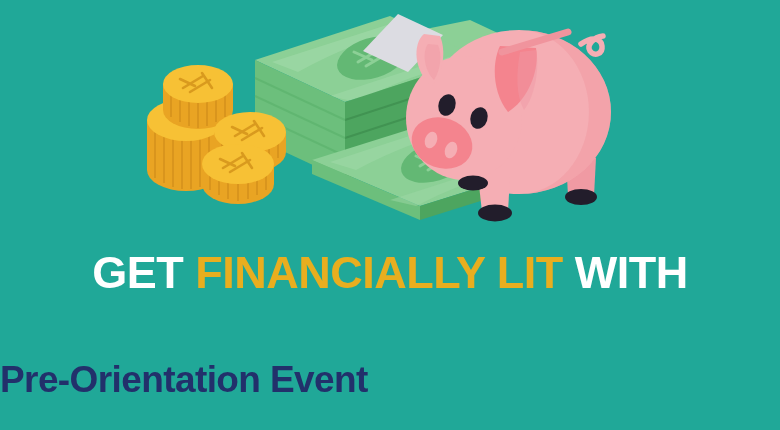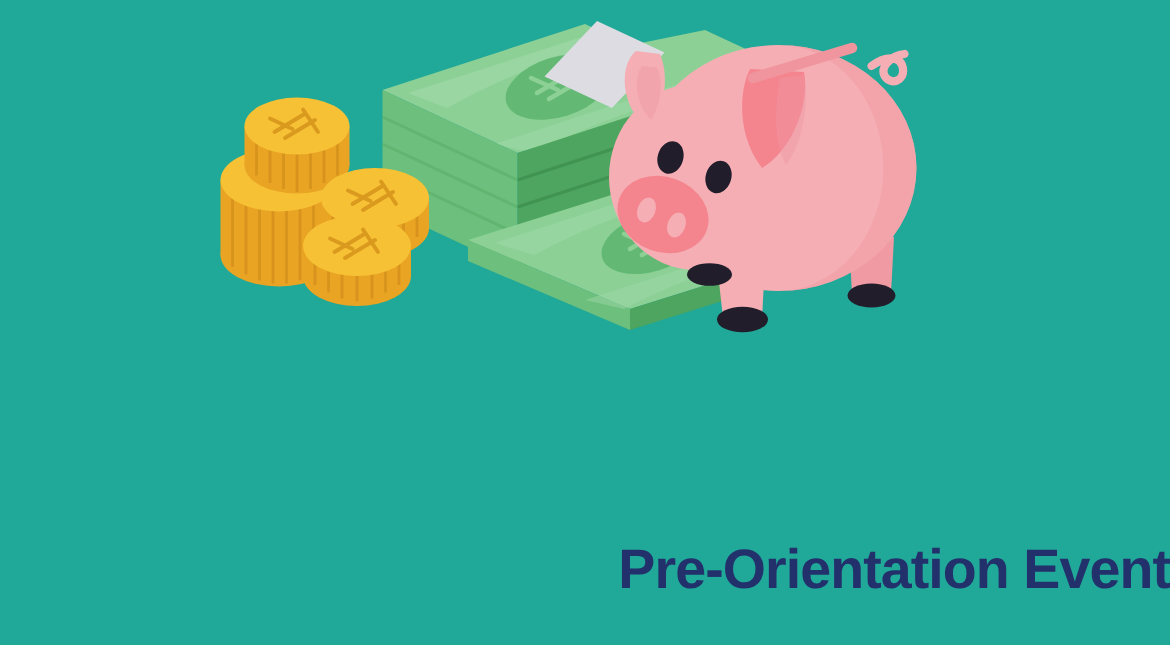--- a/index.html
+++ b/index.html
@@ -44,21 +44,21 @@
   }
   #headline-line-1 { top: 16px; }
   #headline-line-2 { top: 62px; }
   .word-white { color: #ffffff; }
   .word-gold  { color: #e8ae1f; }
   #subtitle {
     position: absolute;
     left: 0;
     top: 125px;
     width: 780px;
-    text-align: right;
+    text-align: left;
     font-family: "Liberation Sans", sans-serif;
     font-weight: bold;
     font-size: 37px;
     line-height: 42px;
     letter-spacing: -0.6px;
     color: #22306b;
     white-space: nowrap;
   }
 </style>
 </head>
@@ -251,19 +251,20 @@
         <path d="M478,176 L510,176 L508,212 L482,212 Z" fill="#f5aeb4"></path>
         <ellipse cx="495" cy="213" rx="17" ry="8.5" fill="#221d2b"></ellipse>
         <ellipse cx="473" cy="183" rx="15" ry="7.5" fill="#221d2b"></ellipse>
       </g>
 
     </svg>
   </div>
 
   <div id="text-block">
 
+    <div class="headline" id="headline-line-1"><span class="word-white">GET</span> <span class="word-gold">FINANCIALLY</span> <span class="word-gold">LIT</span> <span class="word-white">WITH</span></div>
 
 
     <div id="subtitle">Pre-Orientation Event</div>
 
   </div>
 
 </div>
 
 </body></html>

